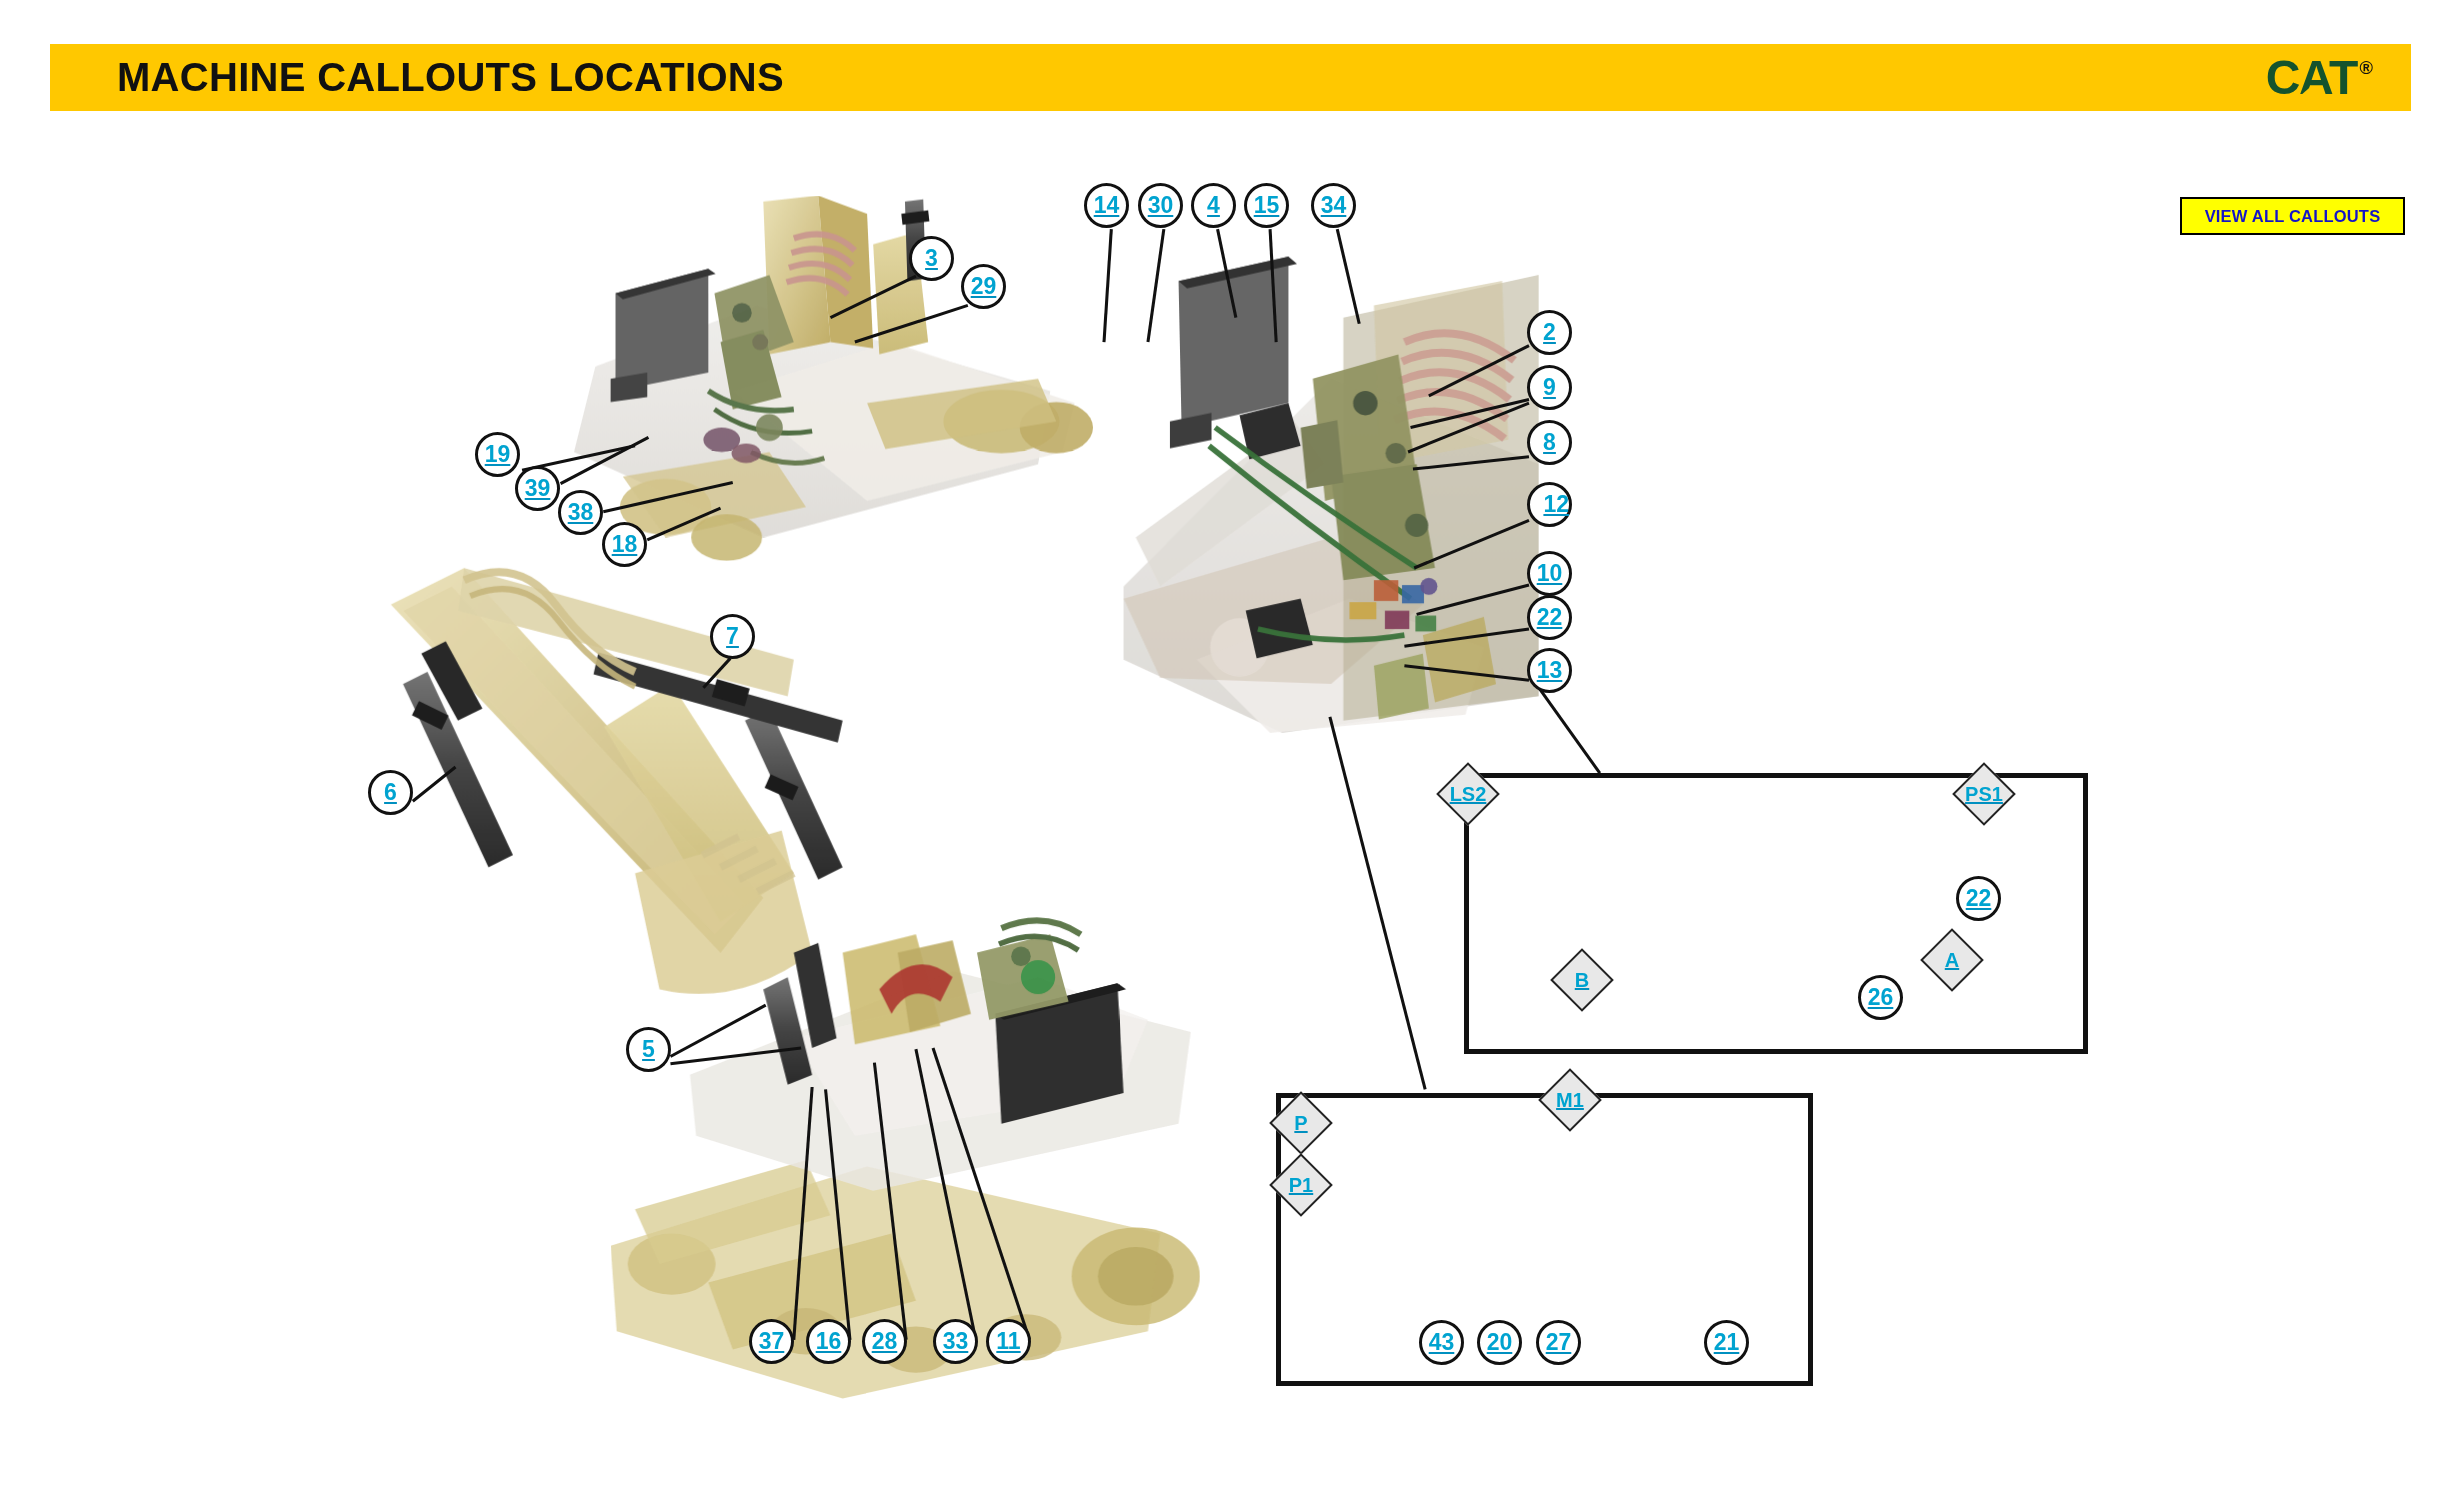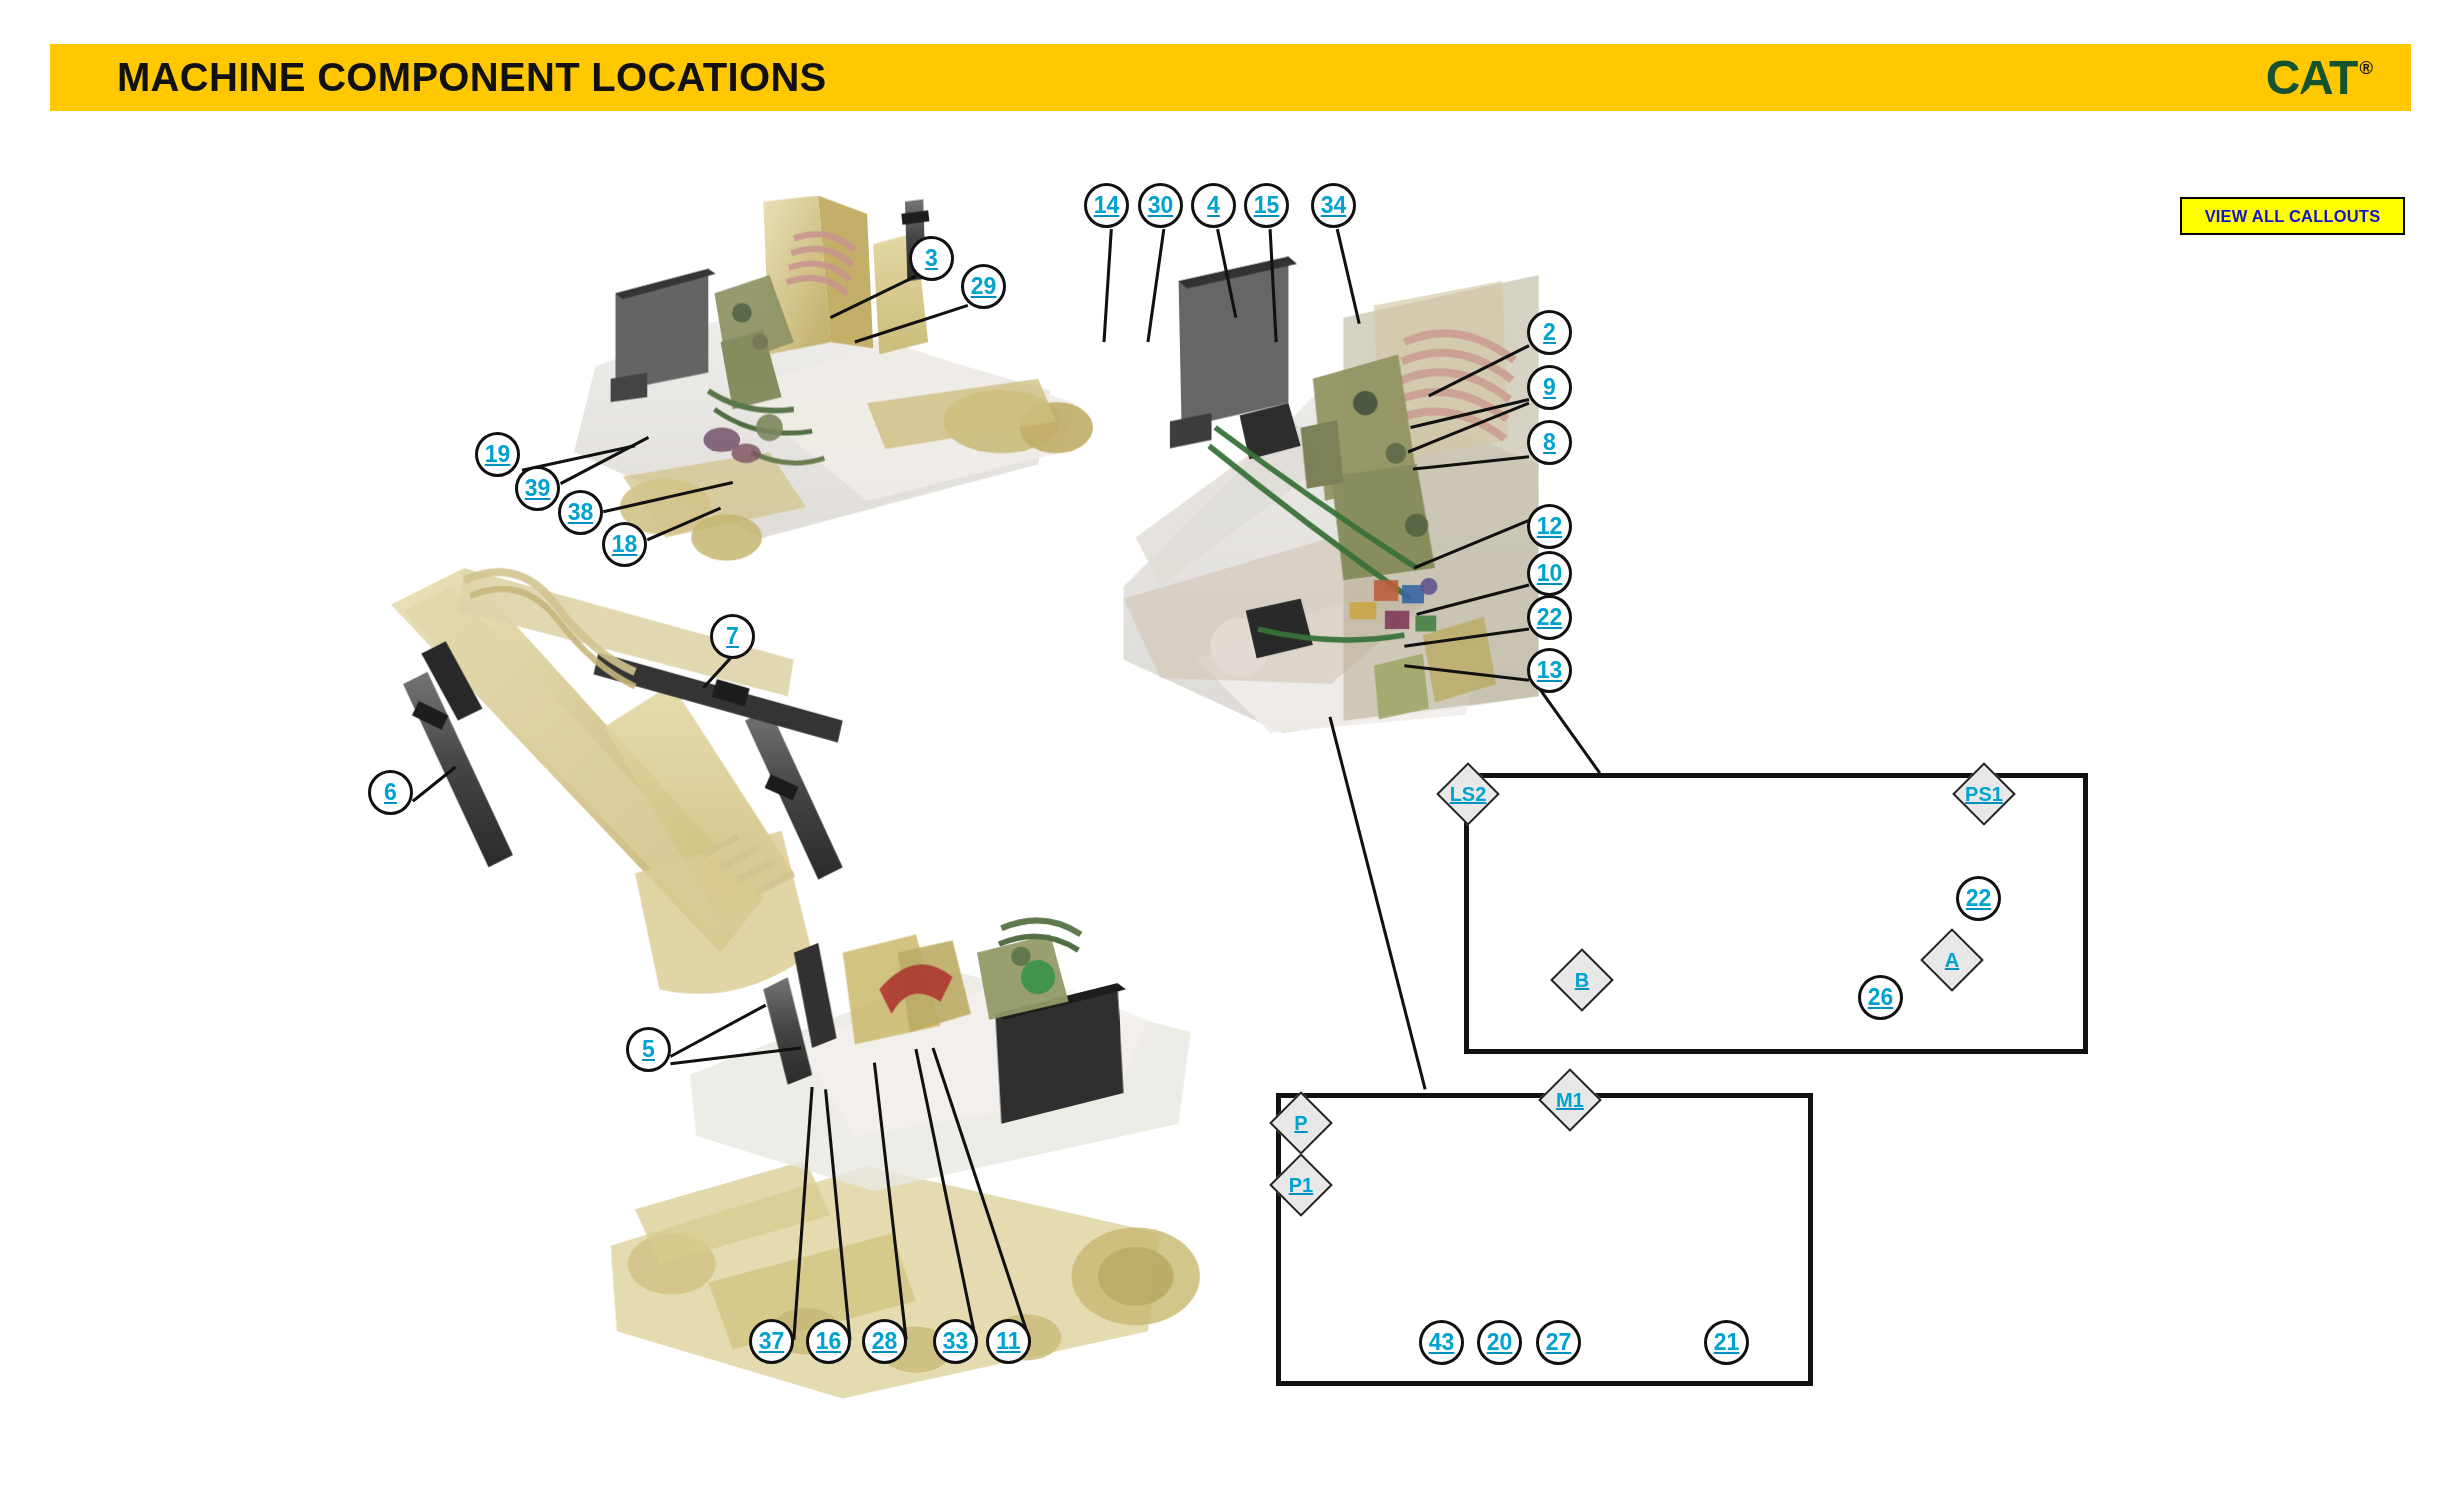--- a/index.html
+++ b/index.html
@@ -50,21 +50,21 @@
   
   .detail-box{position:absolute;background:#ffffff;border:5.5px solid #111;
       box-sizing:border-box;z-index:20;}
   #detail-box-valve{left:1464px;top:773px;width:624px;height:281px;}
   #detail-box-pump{left:1276px;top:1093px;width:537px;height:293px;}
 </style>
 </head>
 <body>
 
 <div id="header-bar">
-  <div id="page-title">MACHINE COMPONENT LOCATIONS</div>
+  <div id="page-title">MACHINE CALLOUTS LOCATIONS</div>
   <div id="cat-logo">
     <div id="cat-logo-text">CAT</div>
     <div id="cat-reg">®</div>
   </div>
 </div>
 
 <div id="view-all-callouts">
   <span>VIEW ALL CALLOUTS</span>
 </div>
 
@@ -423,21 +423,21 @@
     </div>
     <div class="callout" style="left: 1527px; top: 310px;">
       <span>2</span>
     </div>
     <div class="callout" style="left: 1527px; top: 365px;">
       <span>9</span>
     </div>
     <div class="callout" style="left: 1527px; top: 420px;">
       <span>8</span>
     </div>
-    <div class="callout" style="left: 1527px; top: 504px;">
+    <div class="callout" style="left: 1527px; top: 482px; justify-content: flex-end;">
       <span>12</span>
     </div>
     <div class="callout" style="left: 1527px; top: 551px;">
       <span>10</span>
     </div>
     <div class="callout" style="left: 1527px; top: 595px;">
       <span>22</span>
     </div>
     <div class="callout" style="left: 1527px; top: 648px;">
       <span>13</span>

